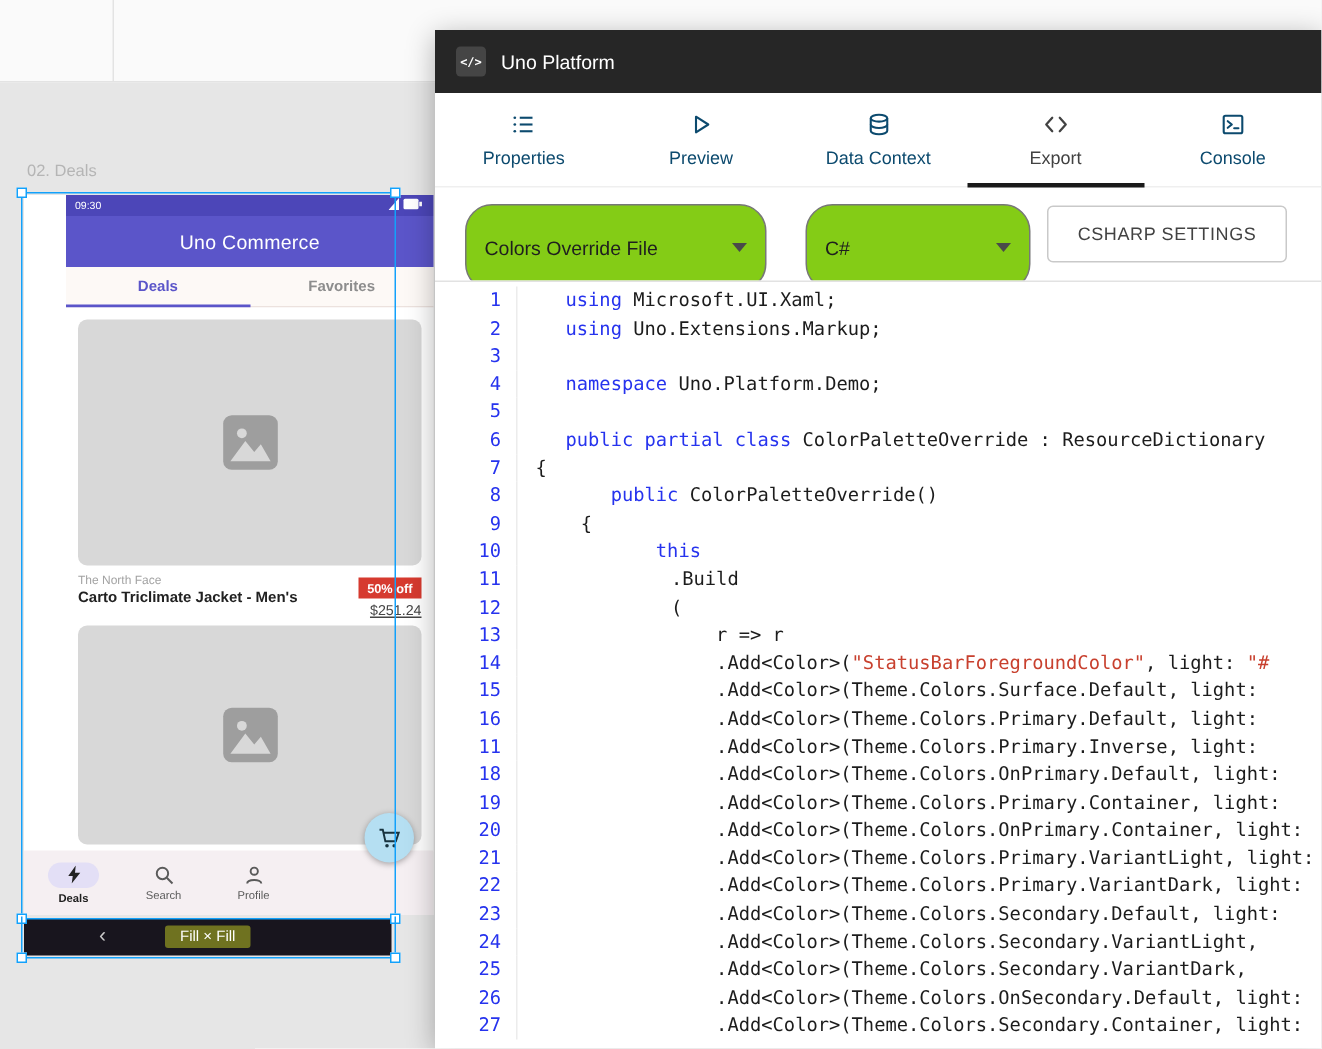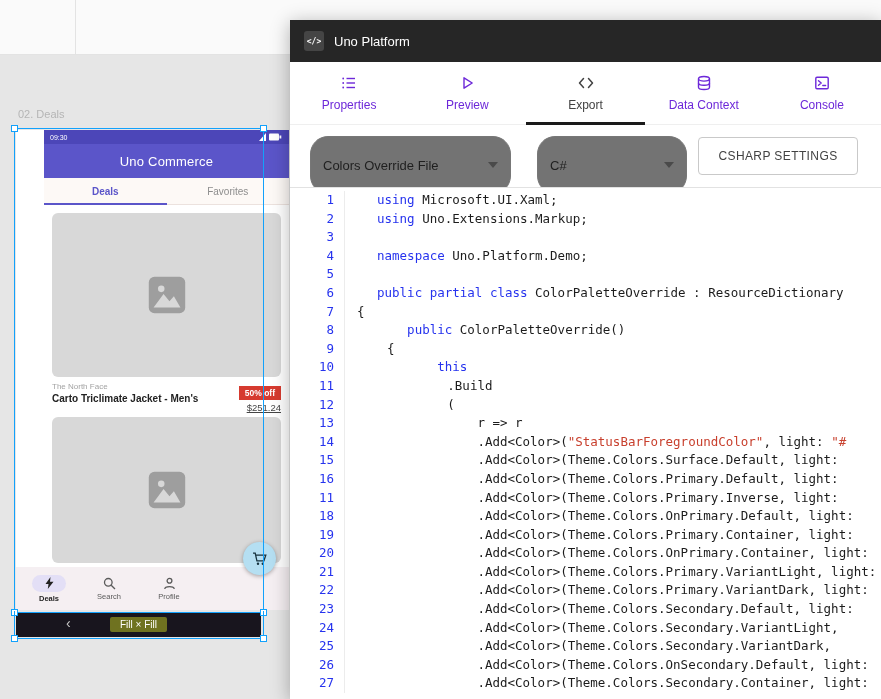--- a/index.html
+++ b/index.html
@@ -18,21 +18,21 @@
   .frame-label { position:absolute; left:18px; top:108px; font-size:11px; color:#b5b5b5; }
 
   .device { position:absolute; left:16px; top:130px; width:245px; height:480px; background:#fff; z-index:1;padding-left:28px; }
 
   .statusbar { height:14px; background:#4c46b8; color:#fff; display:flex;
     align-items:center; justify-content:space-between; padding:0 6px; font-size:7px; }
   .appbar { height:34px; background:#5b55c9; color:#fff; display:flex;
     align-items:center; justify-content:center; font-size:13px; letter-spacing:.2px; }
   .ptabs { height:26px; background:#fdf9f6; display:flex; border-bottom:1px solid #ece2de; }
   .ptab { flex:1; display:flex; align-items:center; justify-content:center;
-    font-size:10px; color:#8d8d8d; position:relative; }
+    font-size:10px; color:#8d8d8d; position:relative;font-weight:bold; }
   .ptab.active { color:#5b55c9; font-weight:700; }
   .ptab.active::after { content:""; position:absolute; left:0; right:0; bottom:-1px; height:2px; background:#5b55c9; }
 
   .pcontent { position:relative; height:363px; background:#fff; overflow:hidden; }
   .card-img { margin:8px 8px 0; height:164px; background:#d8d8d8; border-radius:6px;
     display:flex; align-items:center; justify-content:center; }
   .card-img.second { margin-top:6px; height:146px; }
   .prod-row { display:flex; justify-content:space-between; padding:5px 8px 0; height:29px; }
   .brand { font-size:8px; color:#a3a3a3; }
   .pname { font-size:10px; font-weight:700; color:#222; margin-top:2px; }
@@ -70,29 +70,29 @@
   .plugin { position:absolute; left:290px; top:20px; width:591px; height:679px; background:#fff;
     box-shadow:0 3px 18px rgba(0,0,0,.3); z-index:5; }
   .phead { height:42px; background:#262626; display:flex; align-items:center; gap:10px; padding:0 14px; box-sizing:border-box; }
   .logo { width:20px; height:20px; background:#454545; border-radius:3px; color:#fff;
     font-family:"DejaVu Sans Mono", monospace; font-size:8px; font-weight:700;
     display:flex; align-items:center; justify-content:center; }
   .ptitle { color:#fff; font-size:13px; font-weight:400; }
 
   .tabsrow { height:63px; display:flex; border-bottom:1px solid #efefef; box-sizing:border-box; }
   .tab { flex:1; display:flex; flex-direction:column; align-items:center; justify-content:center;
-    gap:6px; color:#6d28d9; font-size:12px; position:relative; cursor:pointer; }
+    gap:6px; color:#0c4a6e; font-size:12px; position:relative; cursor:pointer; }
   .tab.active { color:#424242; }
   .tab.active::after { content:""; position:absolute; bottom:-1px; left:0; right:0; height:3px; background:#1a1a1a; }
   .tab svg { stroke:currentColor; fill:none; }
 
   .toolbar { height:62px; position:relative; }
   .dd { position:absolute; top:11px; height:58px; border:1px solid #777; border-radius:18px;
     display:flex; align-items:center; justify-content:space-between; padding:0 12px;
-    font-size:13px; color:#1f1f1f; box-sizing:border-box; background:#737373; cursor:pointer; }
+    font-size:13px; color:#1f1f1f; box-sizing:border-box; background:#84cc16; cursor:pointer; }
   .dd1 { left:20px; width:201px; }
   .dd2 { left:247px; width:150px; }
   .settings { position:absolute; left:408px; top:12px; width:160px; height:38px;
     border:1px solid #c9c9c9; border-radius:4px; background:#fff; font-size:12px;
     letter-spacing:.4px; color:#424242; font-weight:500;
     display:flex; align-items:center; justify-content:center; box-sizing:border-box; cursor:pointer; }
 
   .codearea { position:absolute; top:167px; left:0; right:0; bottom:0; border-top:1px solid #e2e2e2;
     overflow:hidden; font-family:"DejaVu Sans Mono", monospace; font-size:12.5px;
     line-height:18.6px; padding-top:3px; background:#fff; }
@@ -235,34 +235,34 @@
         <line x1="6.5" y1="13.5" x2="15" y2="13.5"></line>
       </svg>
       <span>Properties</span>
     </div>
     <div class="tab">
       <svg width="18" height="18" viewBox="0 0 18 18" stroke-width="1.4">
         <path d="M6 3.8 L14.2 9 L6 14.2 Z" stroke-linejoin="round"></path>
       </svg>
       <span>Preview</span>
     </div>
-    <div class="tab active">
-      <svg width="18" height="18" viewBox="0 0 18 18" stroke-width="1.5">
-        <polyline points="6.5,4.5 2.5,9 6.5,13.5" stroke-linejoin="round" stroke-linecap="round"></polyline>
-        <polyline points="11.5,4.5 15.5,9 11.5,13.5" stroke-linejoin="round" stroke-linecap="round"></polyline>
-      </svg>
-      <span>Export</span>
-    </div>
     <div class="tab">
       <svg width="18" height="18" viewBox="0 0 18 18" stroke-width="1.4">
         <ellipse cx="9" cy="4.8" rx="5.5" ry="2.3"></ellipse>
         <path d="M3.5 4.8 v8.4 c0 1.27 2.46 2.3 5.5 2.3 s5.5 -1.03 5.5 -2.3 V4.8"></path>
         <path d="M3.5 9 c0 1.27 2.46 2.3 5.5 2.3 s5.5 -1.03 5.5 -2.3"></path>
       </svg>
       <span>Data Context</span>
+    </div>
+    <div class="tab active">
+      <svg width="18" height="18" viewBox="0 0 18 18" stroke-width="1.5">
+        <polyline points="6.5,4.5 2.5,9 6.5,13.5" stroke-linejoin="round" stroke-linecap="round"></polyline>
+        <polyline points="11.5,4.5 15.5,9 11.5,13.5" stroke-linejoin="round" stroke-linecap="round"></polyline>
+      </svg>
+      <span>Export</span>
     </div>
     <div class="tab">
       <svg width="18" height="18" viewBox="0 0 18 18" stroke-width="1.4">
         <rect x="2.8" y="3.2" width="12.4" height="11.6" rx="1.2"></rect>
         <polyline points="5.5,6.8 8.2,9 5.5,11.2" stroke-linejoin="round" stroke-linecap="round"></polyline>
         <line x1="9.8" y1="11.5" x2="12.6" y2="11.5" stroke-linecap="round"></line>
       </svg>
       <span>Console</span>
     </div>
   </div>

